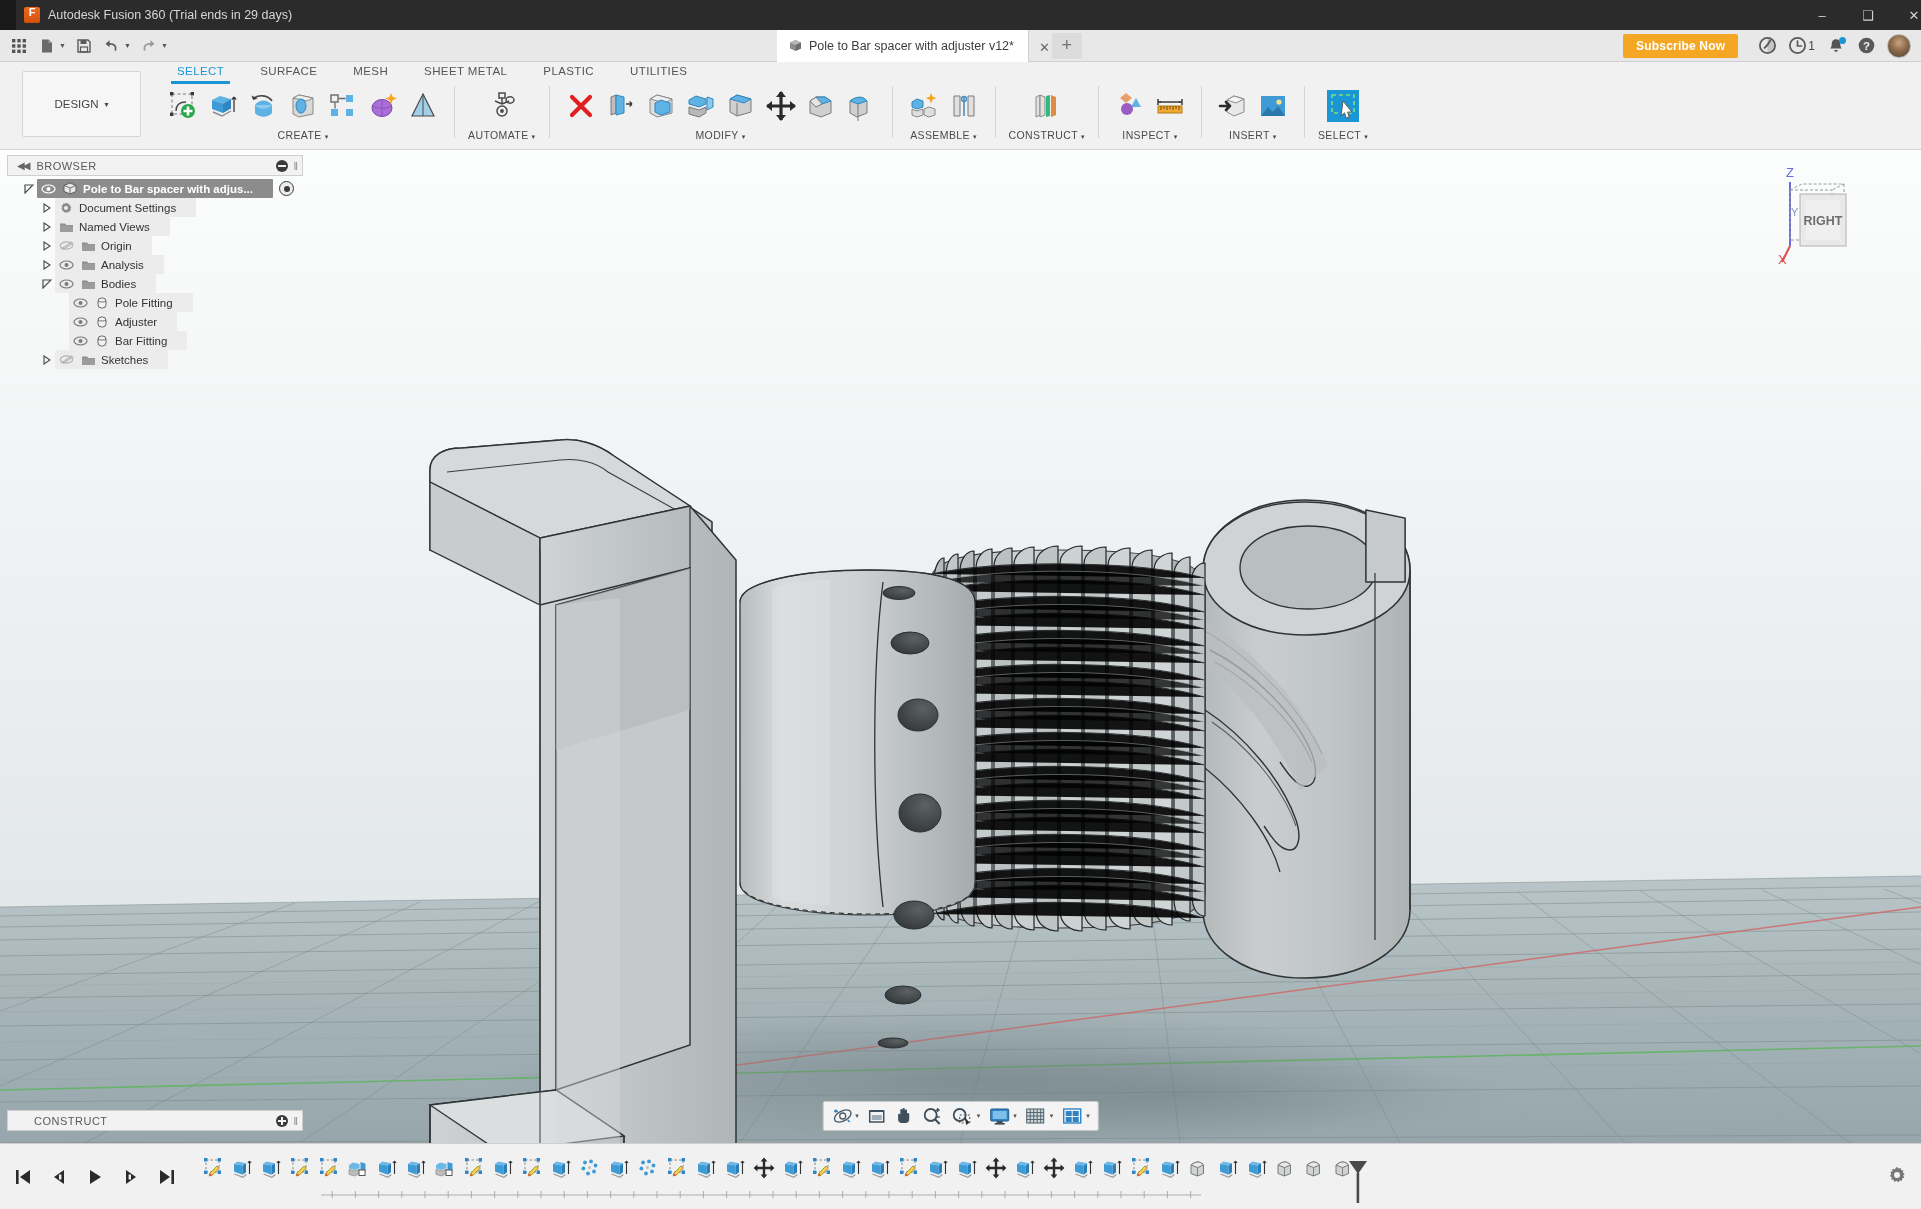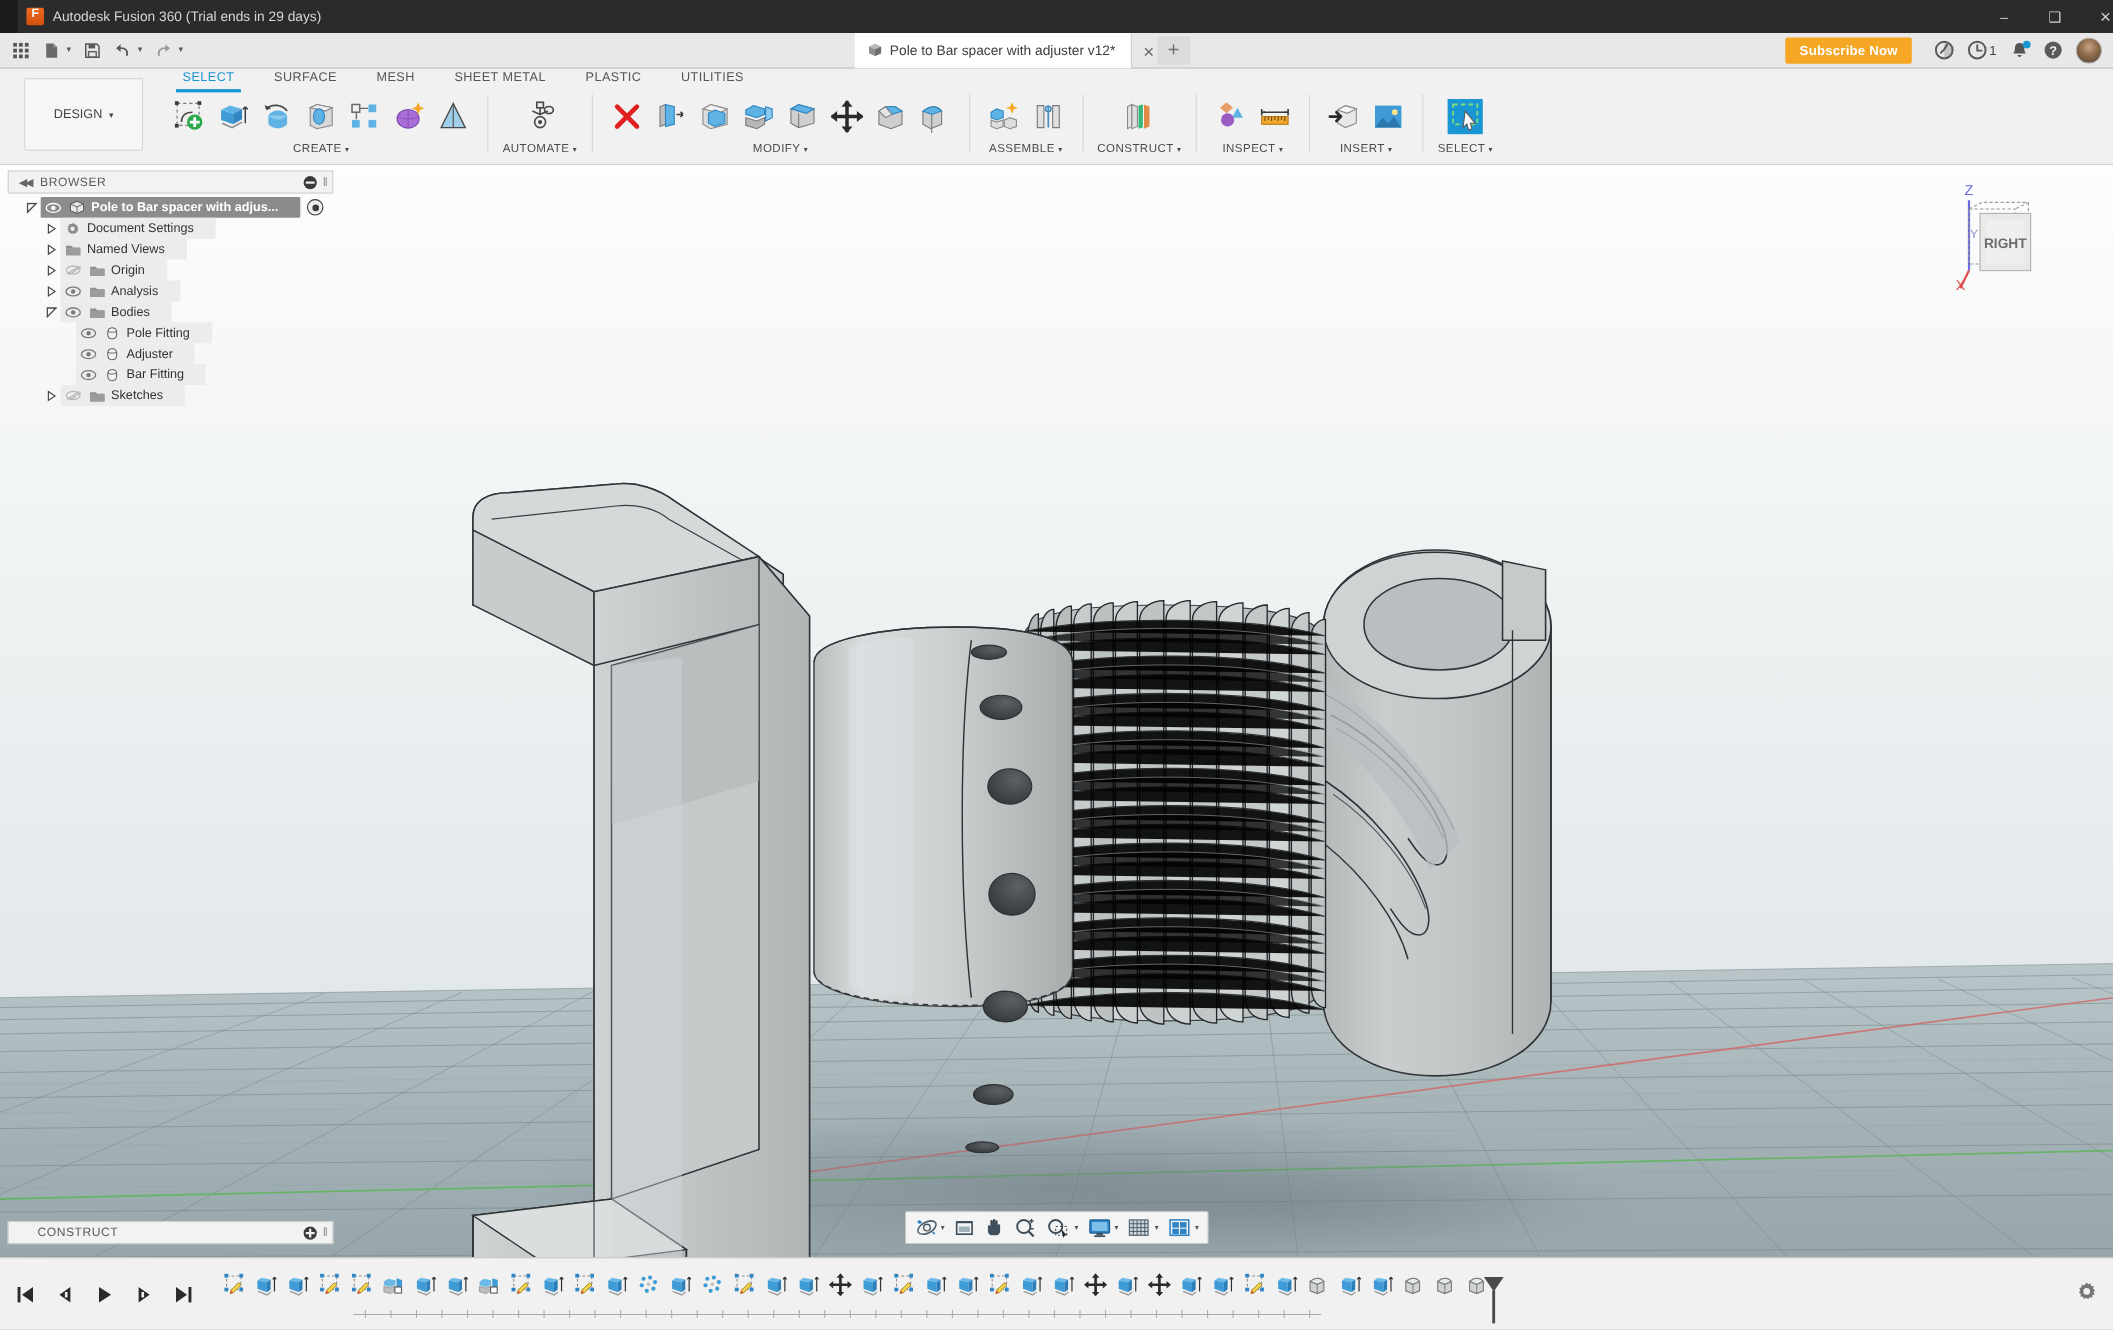--- a/index.html
+++ b/index.html
@@ -82,21 +82,21 @@
     border: 1px solid #b9b9b9;
   }
 
   
   .ribbon {
     position: absolute; top: 62px; left: 0; width: 1921px; height: 88px;
     background: #f1f1f1; border-bottom: 1px solid #d2d2d2;
     display: flex; align-items: stretch;
   }
   .design-box {
-    width: 108px; margin: 9px 10px 12px 22px; border: 1px solid #d6d6d6; background: #f6f6f6;
+    width: 119px; margin: 9px 10px 12px 22px; border: 1px solid #d6d6d6; background: #f6f6f6;
     display: flex; align-items: center; justify-content: center; font-size: 11.5px; color: #444;
     border-radius: 2px;
   }
   .ribbon-main { flex: 1; display: flex; flex-direction: column; }
   .ribbon-tabs { display: flex; align-items: flex-end; height: 22px; padding-left: 8px; gap: 0; }
   .rtab {
     font-size: 11.5px; color: #555; padding: 0 18px; letter-spacing: .4px;
     position: relative; height: 22px; line-height: 18px;
   }
   .rtab.active { color: #1a96d5; }

